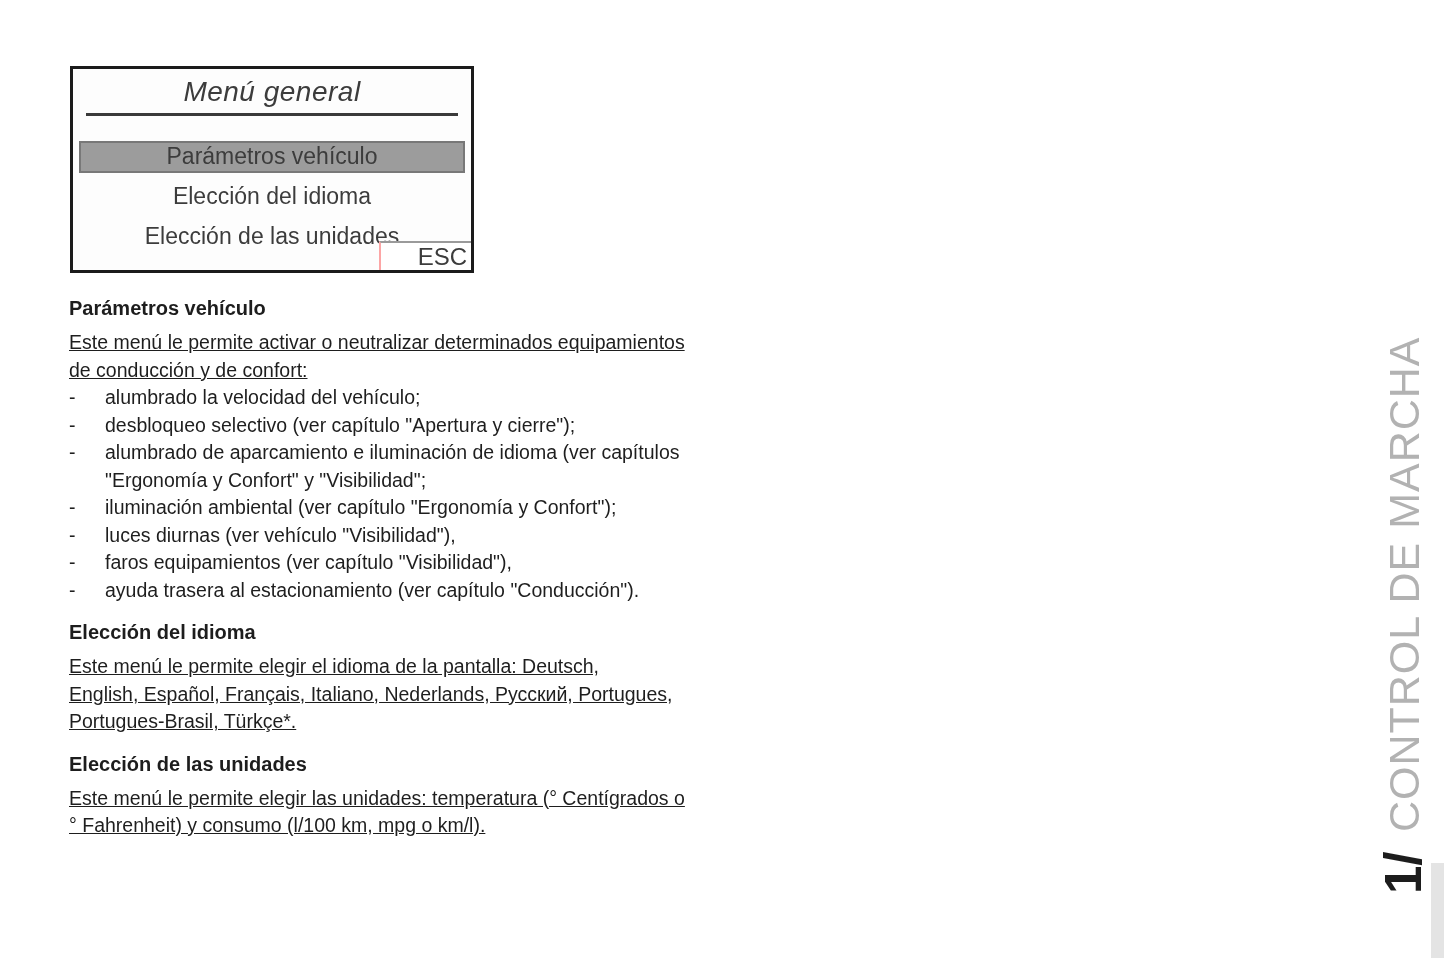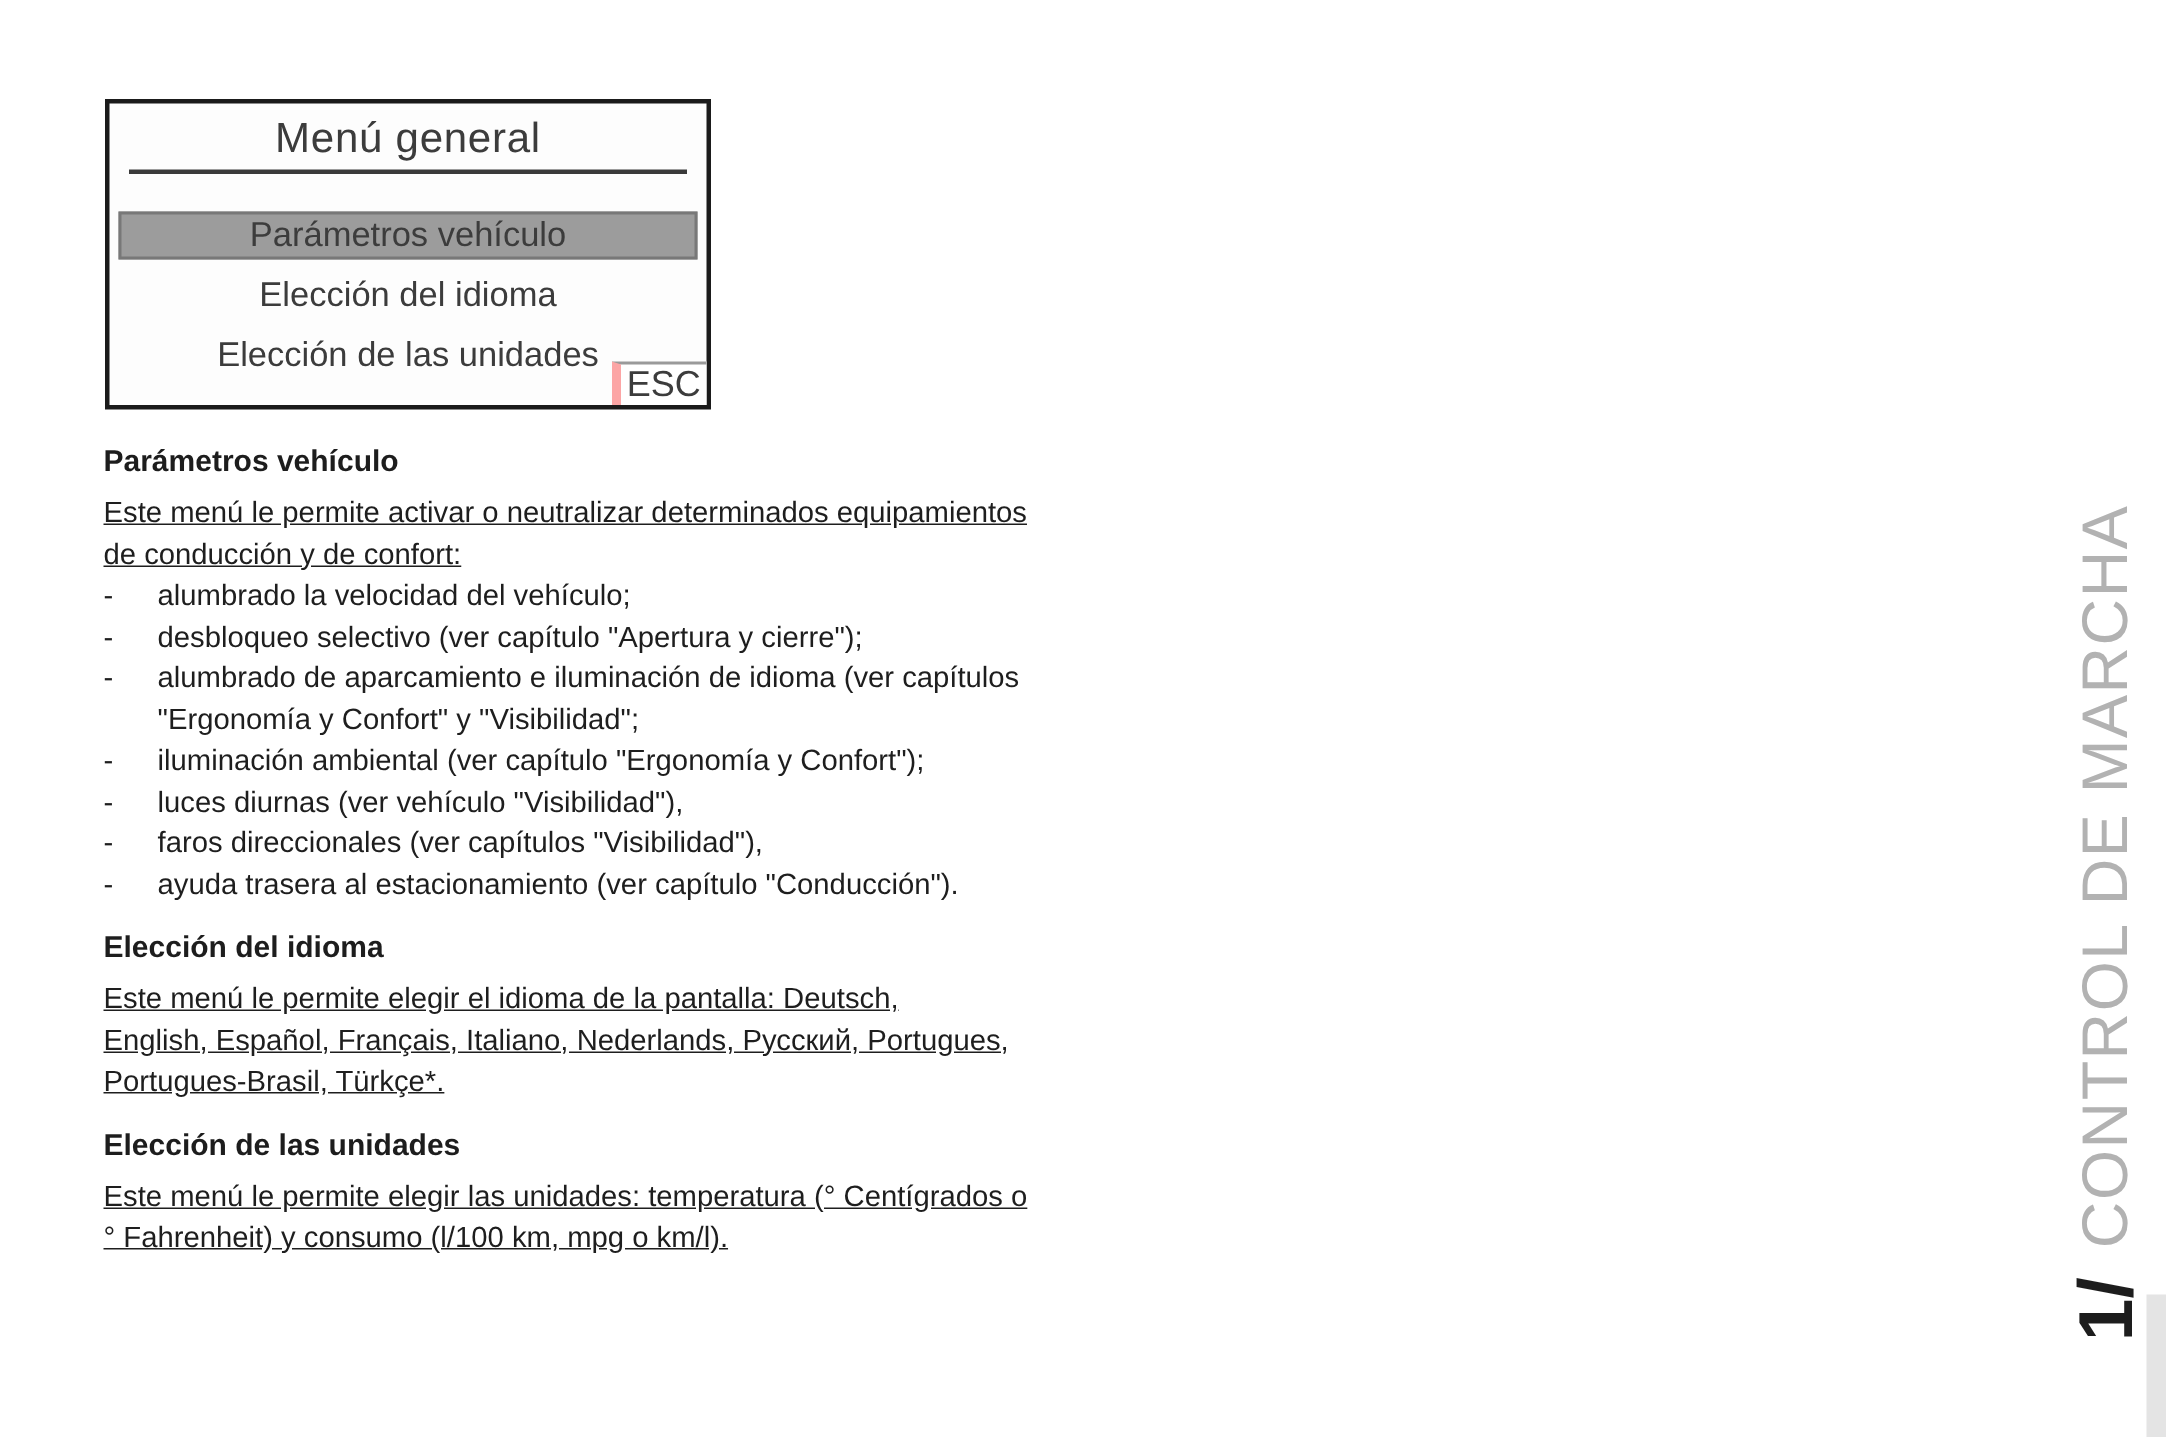--- a/index.html
+++ b/index.html
@@ -22,20 +22,21 @@
     height: 201px;
     border: 3px solid #1b1b1b;
     background: #fdfdfd;
   }
   .menu-title {
     margin-top: 7px;
     text-align: center;
     font-size: 28px;
     color: #3c3c3c;
     letter-spacing: 0.5px;
+    font-style: italic;
   }
   .menu-rule {
     height: 3px;
     background: #3a3a3a;
     margin: 5px 13px 0 13px;
   }
   .menu-items { margin-top: 25px; }
   .menu-item {
     margin: 0 6px 9px 6px;
     padding: 1px 0 3px 0;
@@ -48,26 +49,27 @@
     border: 2px solid #787878;
     padding: 0 0 1px 0;
   }
   .esc-button {
     position: absolute;
     right: 0;
     bottom: 0;
     width: 57px;
     height: 27px;
     border-top: 2px solid #9a9a9a;
-    border-left: 6px solid #fca5a5;
+    border-left: 2px solid #fca5a5;
     background: #ffffff;
     text-align: center;
     font-size: 24px;
     line-height: 27px;
     color: #3c3c3c;
+    padding-left: 33px;
   }
 
   
   .content {
     position: absolute;
     left: 69px;
     top: 297px;
     width: 668px;
   }
   .sec-heading {
@@ -172,21 +174,21 @@
       <div class="bullet-row">
         <span class="bullet-dash">-</span>
         <span class="bullet-text">iluminación ambiental (ver capítulo "Ergonomía y Confort");</span>
       </div>
       <div class="bullet-row">
         <span class="bullet-dash">-</span>
         <span class="bullet-text">luces diurnas (ver vehículo "Visibilidad"),</span>
       </div>
       <div class="bullet-row">
         <span class="bullet-dash">-</span>
-        <span class="bullet-text">faros direccionales (ver capítulos "Visibilidad"),</span>
+        <span class="bullet-text">faros equipamientos (ver capítulo "Visibilidad"),</span>
       </div>
       <div class="bullet-row">
         <span class="bullet-dash">-</span>
         <span class="bullet-text">ayuda trasera al estacionamiento (ver capítulo "Conducción").</span>
       </div>
     </div>
 
     <div class="sec-heading spaced">Elección del idioma</div>
     <div class="para">Este menú le permite elegir el idioma de la pantalla: Deutsch,
 English, Español, Français, Italiano, Nederlands, Русский, Portugues,

